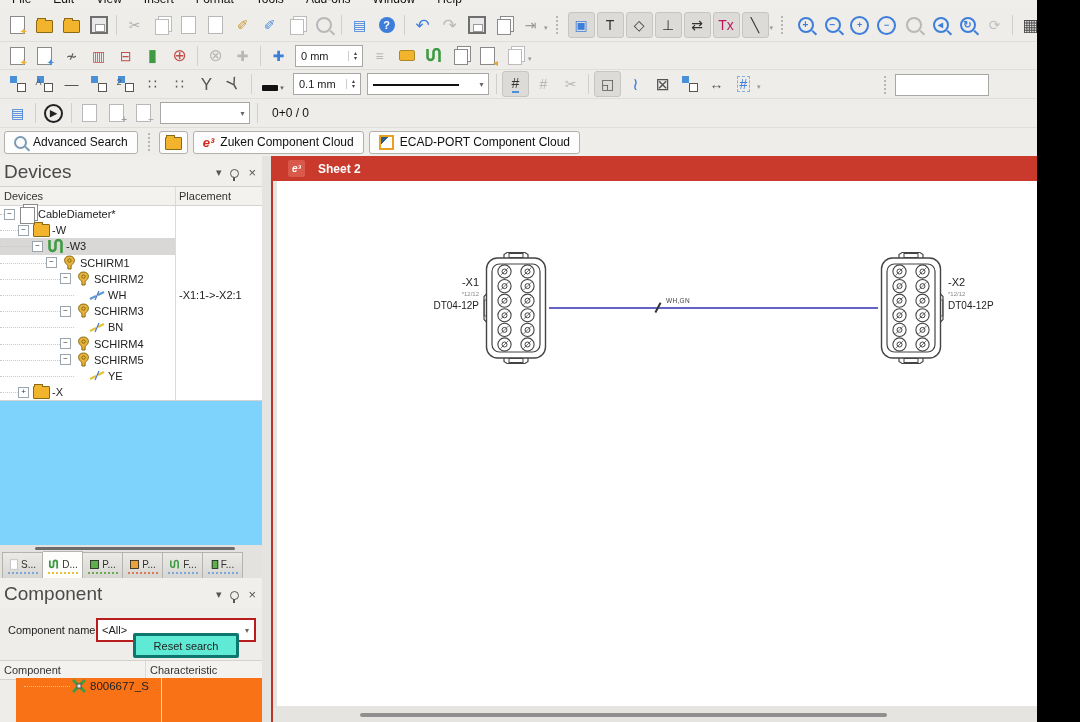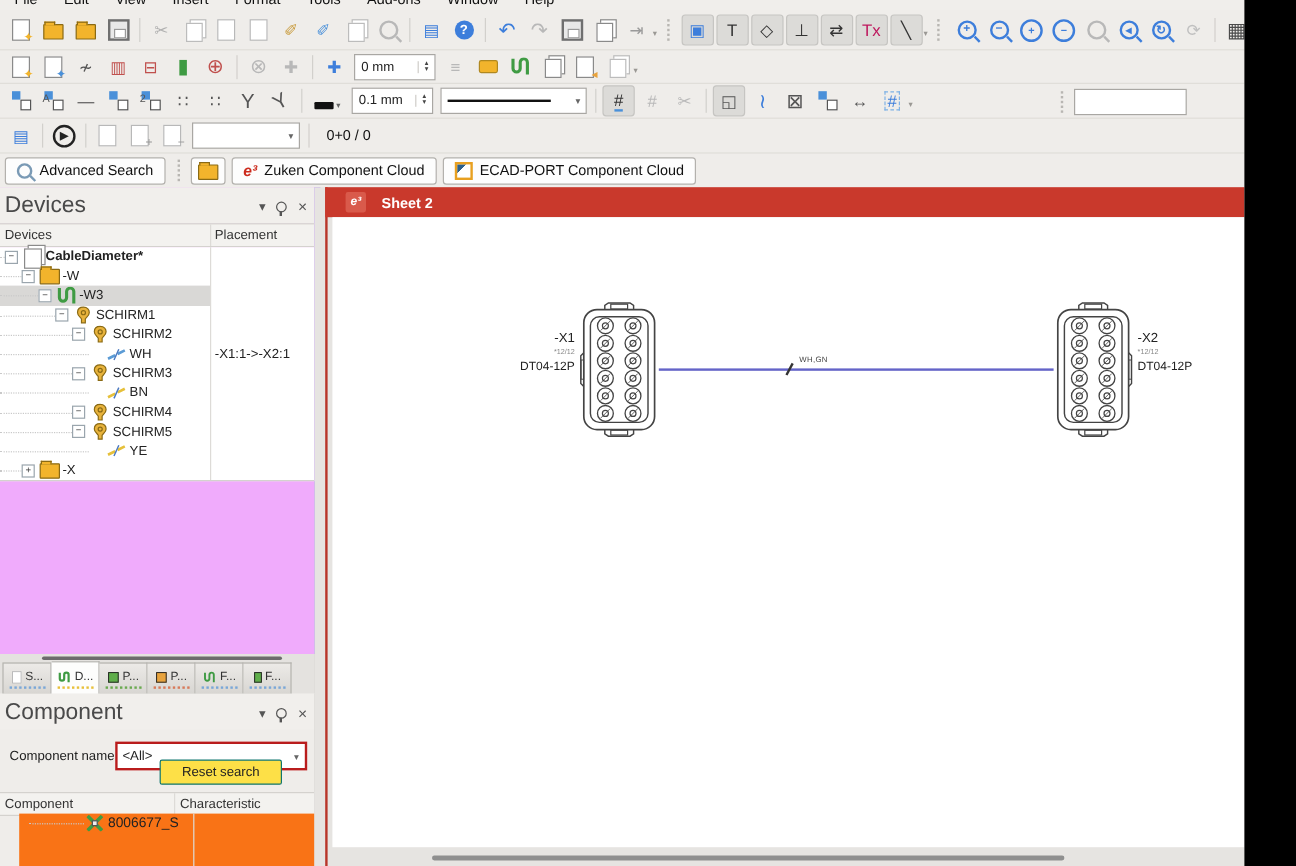--- a/index.html
+++ b/index.html
@@ -62,53 +62,53 @@
   
   .srchbtn{display:inline-flex;align-items:center;gap:6px;background:#fdfdfd;border:1px solid #b3b1ad;border-radius:3px;height:21px;padding:0 9px;margin-right:5px;font-size:12px;color:#111;flex:none}
   .b-e3{color:#cc2b1d;font-weight:bold;font-style:italic;font-size:13px}
   .b-ecad{width:11px;height:11px;border:2px solid #e8a020;background:linear-gradient(135deg,#2c5f8a 32%,#fff 32%);display:inline-block}
   
   .panel-title{display:flex;align-items:center;padding:5px 6px 3px 4px;font-size:19px;color:#4a4a4a;background:#f1efec}
   .panel-title .sp{flex:1}
   .pt-btn{font-size:11px;color:#555;margin-left:9px}
   .pinic{width:7px;height:7px;border:1.5px solid #555;border-radius:50%;position:relative;display:inline-block;margin-bottom:-2px}
   .pinic:after{content:"";position:absolute;left:2px;top:7px;width:1.5px;height:4px;background:#555}
-  #devices{position:absolute;left:0;top:156px;width:262px;height:389px;background:#f0abfc;border-right:5px solid #8b5cf6}
+  #devices{position:absolute;left:0;top:156px;width:262px;height:389px;background:#7dd3fc;border-right:5px solid #8b5cf6}
   .colhead{display:flex;height:18px;background:#f3f2ef;border-top:1px solid #d4d2ce;border-bottom:1px solid #d4d2ce;font-size:11px;color:#333;align-items:center;position:relative}
   .colhead .c1{padding-left:4px}
   .colhead .c2{position:absolute;left:179px}
   .cdiv{position:absolute;left:175px;top:0;bottom:0;width:1px;background:#dddbd7}
   .treearea{position:relative;background:#fff;border-bottom:1px solid #d4d2ce}
   .trow{display:flex;align-items:center;height:16.2px;font-size:11px;position:relative;white-space:nowrap}
   .trow.sel{background:linear-gradient(to right,#d9d8d6 0,#d9d8d6 175px,transparent 175px)}
   .exp{width:9px;height:9px;border:1px solid #9aa5ad;background:#fff;font-size:8px;line-height:7px;text-align:center;color:#333;margin-right:3px;flex:none}
   .exp.none{visibility:hidden}
   .ticon{width:18px;display:inline-flex;justify-content:center;flex:none}
   .tlbl{margin-left:2px}
-  .tlbl.b{font-weight:bold}
+  .tlbl.b{font-weight:normal}
   .pl{position:absolute;left:179px;font-size:11px}
   .ind{flex:none;border-bottom:1px dotted #c9c9c9;height:1px;margin-bottom:0}
   
   #tabstrip{position:absolute;left:0;top:545px;width:262px;height:33px;background:#e4e2df;border-right:1px solid #c9c7c3}
   .splitbar{position:absolute;left:35px;top:2px;width:200px;height:3px;background:#6b6b6b;border-radius:2px}
   .tabs{position:absolute;left:2px;top:7px;display:flex}
   .tab{display:flex;flex-direction:column;align-items:center;justify-content:center;width:39px;height:25px;background:linear-gradient(#eceae7,#d8d6d2);border:1px solid #b5b3af;border-left:none;font-size:10px;color:#333}
   .tab:first-child{border-left:1px solid #b5b3af}
   .tab.active{background:#fdfdfc;height:27px;margin-top:-1px}
   .tab .trow1{display:flex;align-items:center;gap:2px;height:15px}
   .tab .uline{width:30px;height:0;border-bottom:2px dotted}
   .cube{width:9px;height:9px;border:1px solid #222;display:inline-block}
   
   #component{position:absolute;left:0;top:578px;width:262px;height:144px;background:#efedea;border-right:1px solid #c9c7c3;overflow:hidden}
   .frm{display:flex;align-items:center;margin:10px 6px 0 8px;font-size:11px}
   .frm .lab{width:88px}
   .ccombo{flex:1;height:20px;background:#fff;border:2px solid #b91c1c;display:flex;align-items:center;font-size:11px}
   .ccombo .v{flex:1;padding-left:4px}
   .ccombo .ar{width:14px;color:#666;font-size:8px;text-align:center}
-  .resetbtn{position:absolute;left:133px;top:55px;width:100px;height:19px;background:#fde047;border:1px solid #0f766e;border-radius:2px;font-size:11px;display:flex;align-items:center;justify-content:center}
+  .resetbtn{position:absolute;left:133px;top:55px;width:100px;height:19px;background:#5eead4;border:3px solid #0f766e;border-radius:2px;font-size:11px;display:flex;align-items:center;justify-content:center}
   .comphead{position:absolute;left:0;top:82px;width:262px}
   .complist{position:absolute;left:16px;top:100px;width:308px;height:44px;background:#f97316}
   .crow{display:flex;align-items:center;height:16px;font-size:11.5px;white-space:nowrap}
   .crow .gd{width:46px;border-bottom:1px dotted #c9c9c9;height:1px;margin-left:8px}
   .crow .cic{margin:0 4px 0 2px;display:inline-flex}
   
   #draw{position:absolute;left:262px;top:156px;width:775px;height:566px;background:#e6e4e1}
   .redge{position:absolute;left:9px;top:0;width:2px;height:566px;background:#b8352a}
   .sheetbar{position:absolute;left:9px;top:0;width:766px;height:25px;background:#c9392c;display:flex;align-items:center}
   .e3ic{width:17px;height:17px;background:#d95a4b;border-radius:2px;margin-left:17px;display:flex;align-items:center;justify-content:center;color:#fff;font-size:10px;font-weight:bold;font-style:italic}

